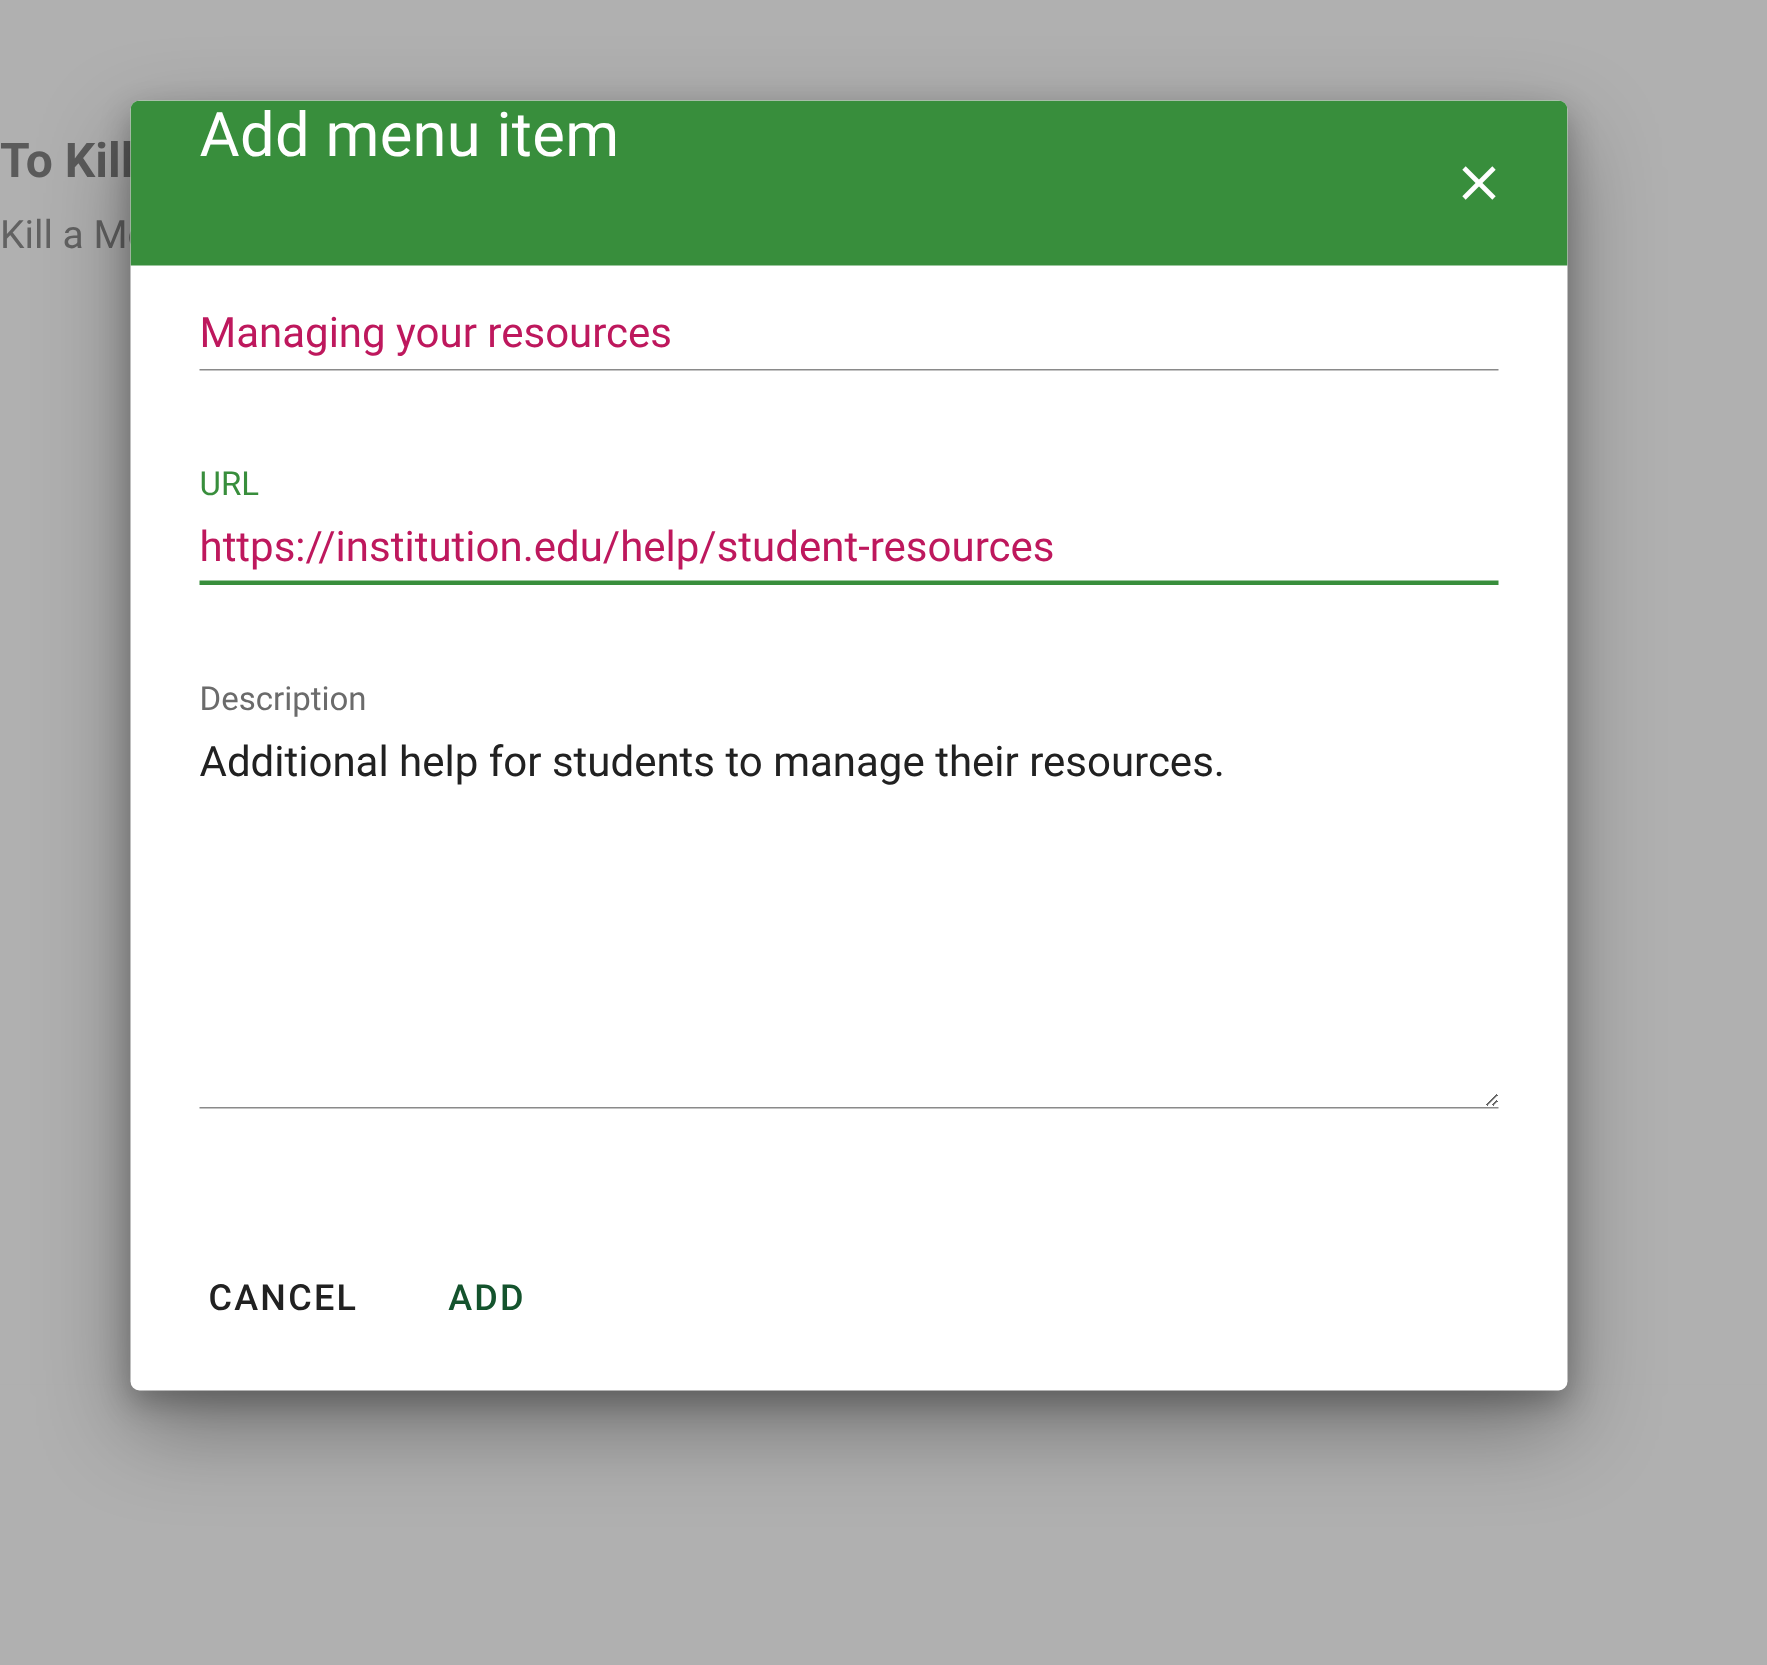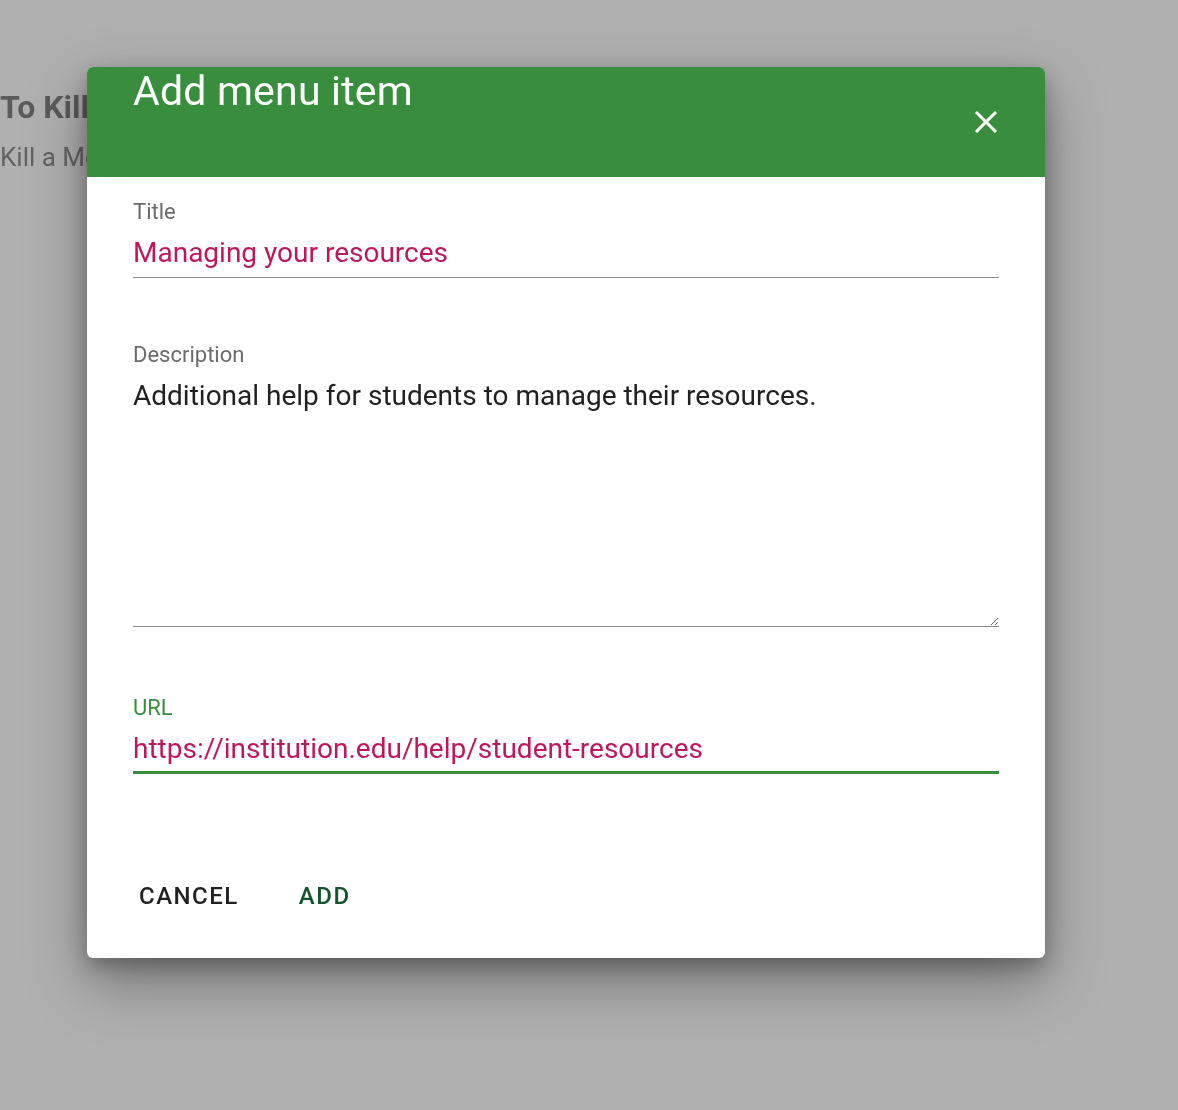--- a/index.html
+++ b/index.html
@@ -215,29 +215,28 @@
     <h2 class="dialog-title">Add menu item</h2>
     <button class="close-btn">
       <svg viewBox="0 0 24 24" fill="none">
         <line x1="4" y1="4" x2="20" y2="20"></line>
         <line x1="20" y1="4" x2="4" y2="20"></line>
       </svg>
     </button>
   </div>
   <div class="dialog-body">
     <div class="field">
-      <label class="field-label">Title</label>
       <input type="text" class="field-input" value="Managing your resources" style="">
+    </div>
+    <div class="field">
+      <label class="field-label focused">URL</label>
+      <input type="text" class="field-input focused" value="https://institution.edu/help/student-resources" style="">
     </div>
     <div class="field">
       <label class="field-label">Description</label>
       <textarea class="field-textarea" style="">Additional help for students to manage their resources.</textarea>
     </div>
-    <div class="field">
-      <label class="field-label focused">URL</label>
-      <input type="text" class="field-input focused" value="https://institution.edu/help/student-resources" style="">
-    </div>
   </div>
   <div class="dialog-actions">
     <button class="btn btn-cancel">CANCEL</button>
     <button class="btn btn-add">ADD</button>
   </div>
 </div>
 
 </body></html>

